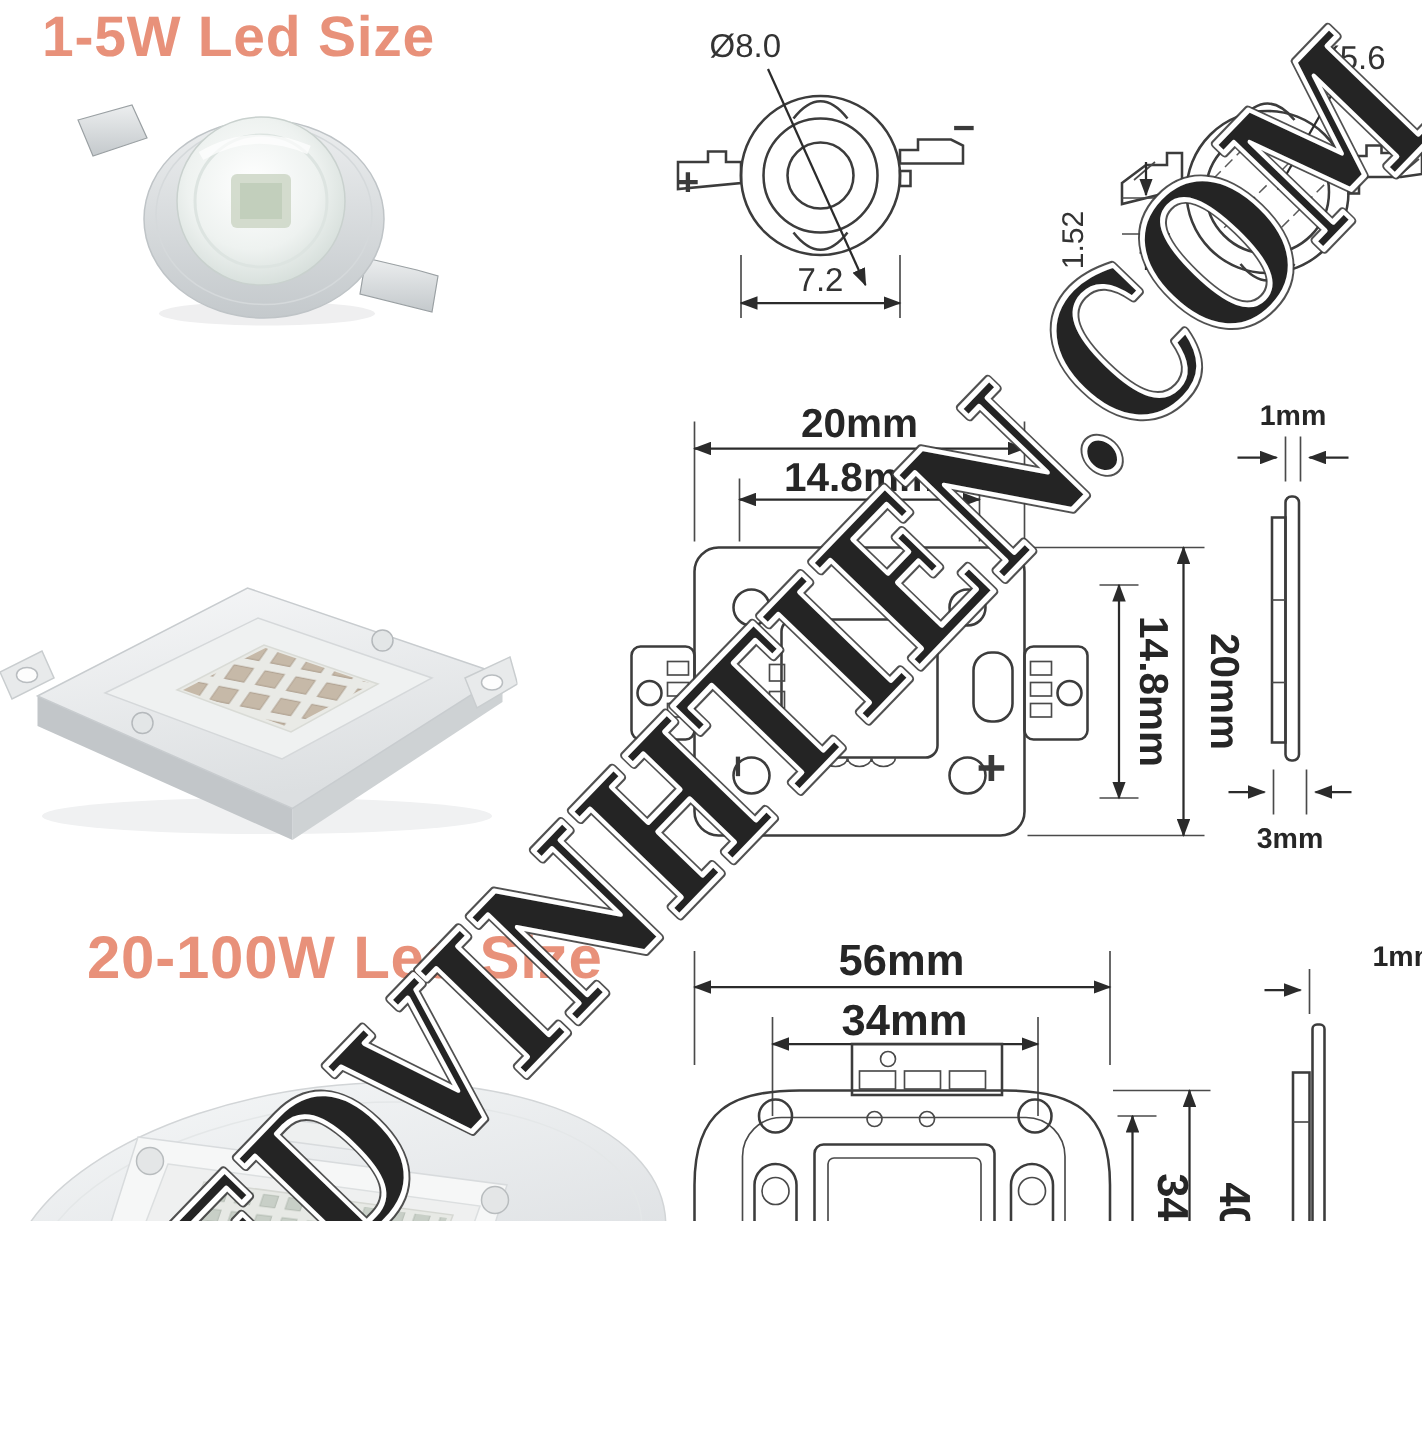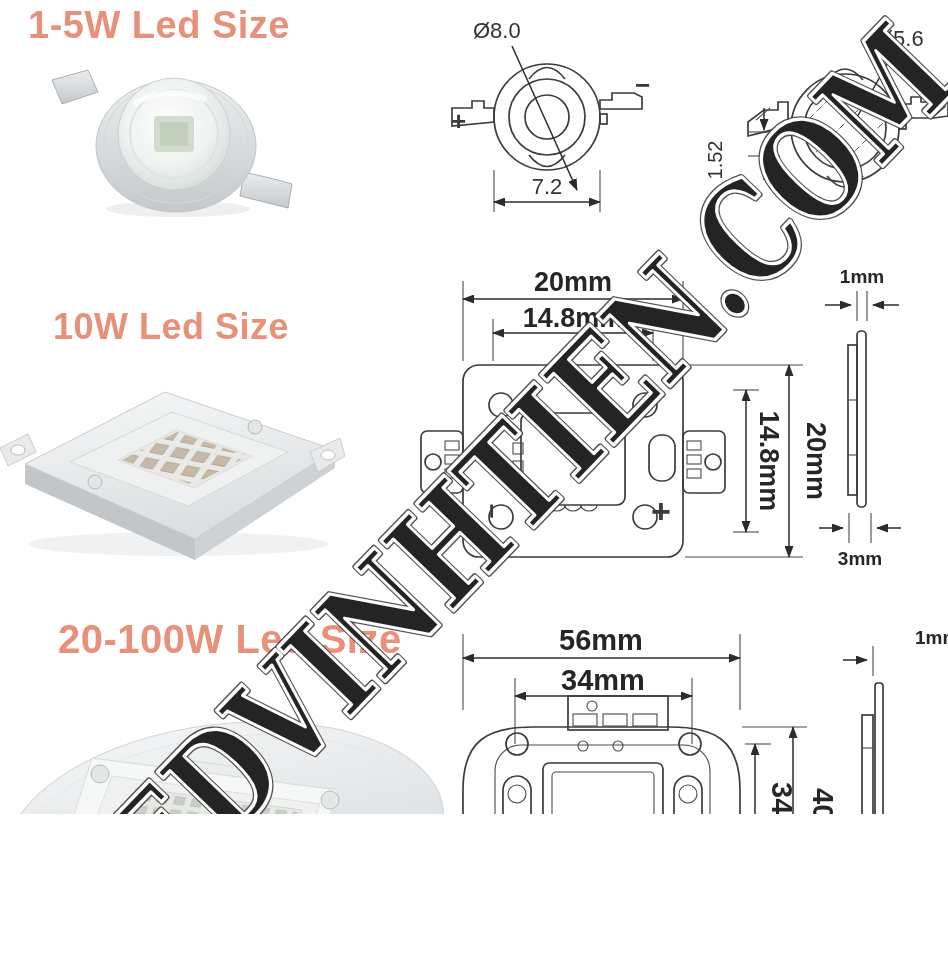--- a/index.html
+++ b/index.html
@@ -22,21 +22,20 @@
   .dim{stroke:#2b2b2b;stroke-width:1.5;fill:none;}
   .hatch{stroke:#5a5a5a;stroke-width:1;stroke-dasharray:7 4;fill:none;}
   .wm{font-family:"DejaVu Serif",serif;font-weight:bold;}
 </style>
 </head>
 <body>
 
 <div class="canvas">
 
   <div class="heading" id="h-small">1-5W Led Size</div>
-  <div class="heading" id="h-mid">10W Led Size</div>
   <div class="heading" id="h-large">20-100W Led Size</div>
 
   <svg style="left:48px;top:46px" width="255" height="175" viewBox="0 0 255 175">
     <defs>
       <radialGradient id="g1a" cx="45%" cy="40%" r="65%">
         <stop offset="0%" stop-color="#ffffff"></stop>
           <stop offset="60%" stop-color="#eef2f0"></stop>
         <stop offset="100%" stop-color="#d3dcd8"></stop>
       </radialGradient>
       <linearGradient id="g1b" x1="0" y1="0" x2="0" y2="1">

